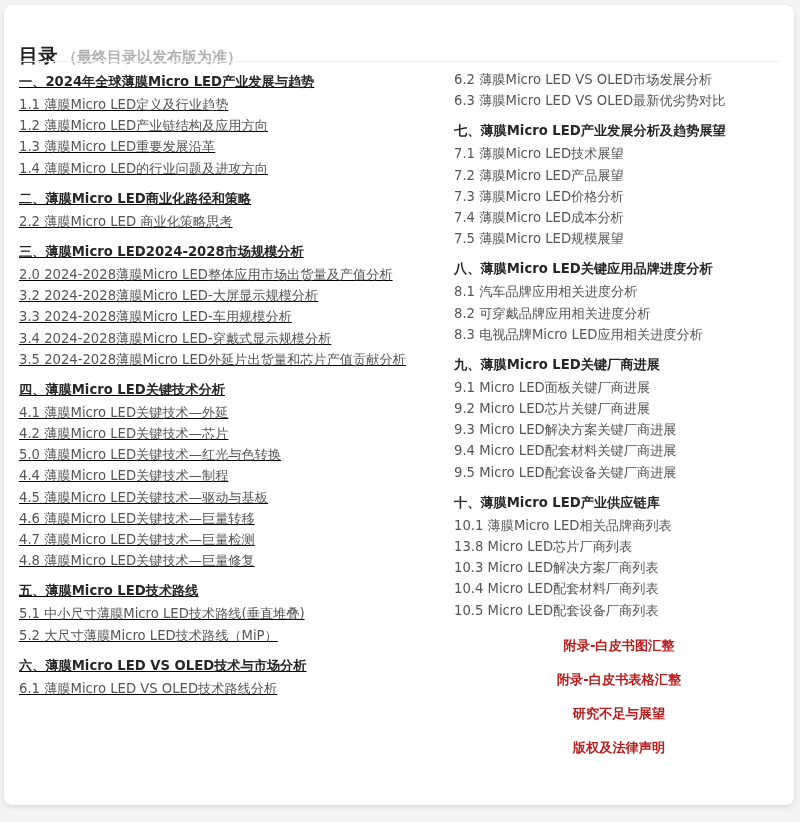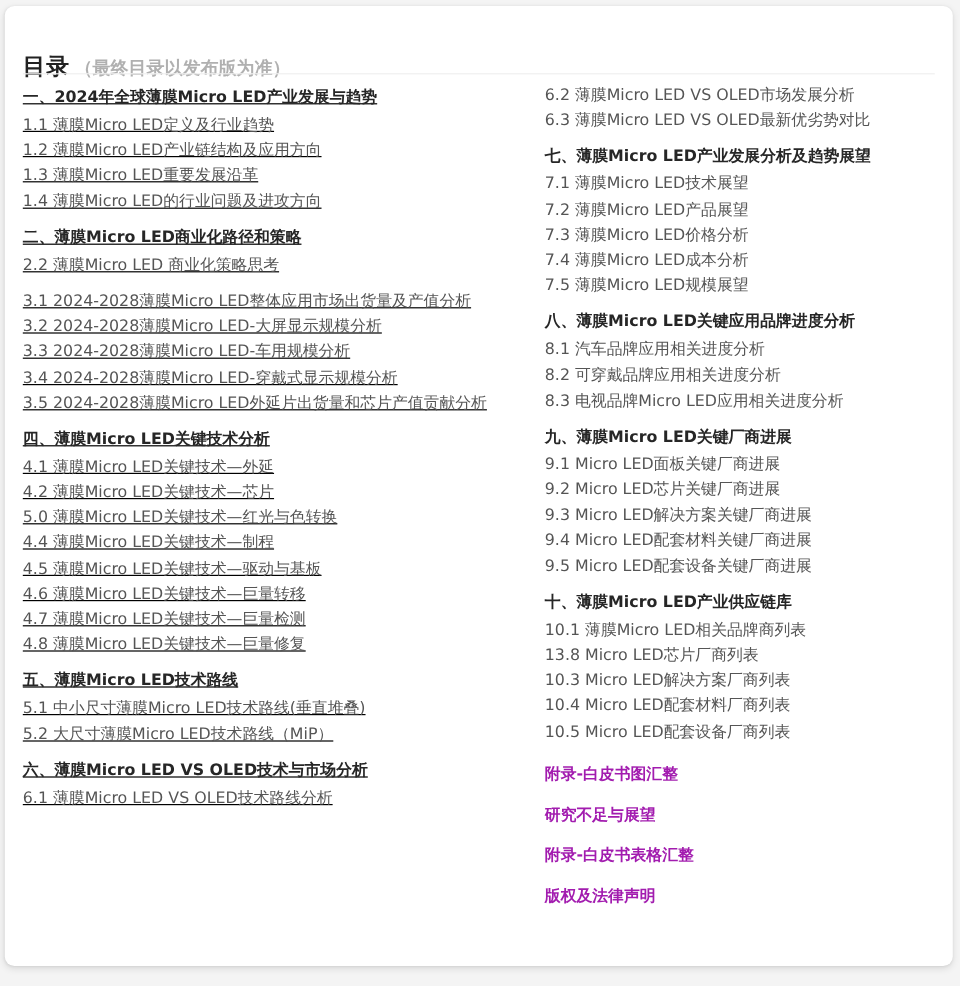--- a/index.html
+++ b/index.html
@@ -72,24 +72,25 @@
       font-size: 13.2px;
       color: #555555;
       height: 21.2px;
       line-height: 21.2px;
       white-space: nowrap;
     }
     .gap { height: 9px; }
     .appendix {
       font-size: 13.2px;
       font-weight: bold;
-      color: #a21caf;
+      color: #b91c1c;
       height: 34px;
       line-height: 22px;
       white-space: nowrap;
+      text-align: center;
     }
   </style>
 </head>
 <body>
 
 <div class="card">
   <div class="header">
     <span class="title">目录</span>
     <span class="subtitle">（最终目录以发布版为准）</span>
   </div>
@@ -103,21 +104,22 @@
       <div class="item">1.3 薄膜Micro LED重要发展沿革</div>
       <div class="item">1.4 薄膜Micro LED的行业问题及进攻方向</div>
     </div>
     <div class="gap"></div>
     <div class="section">
       <div class="section-title">二、薄膜Micro LED商业化路径和策略</div>
       <div class="item">2.2 薄膜Micro LED 商业化策略思考</div>
     </div>
     <div class="gap"></div>
     <div class="section">
-      <div class="item">3.1 2024-2028薄膜Micro LED整体应用市场出货量及产值分析</div>
+      <div class="section-title">三、薄膜Micro LED2024-2028市场规模分析</div>
+      <div class="item">2.0 2024-2028薄膜Micro LED整体应用市场出货量及产值分析</div>
       <div class="item">3.2 2024-2028薄膜Micro LED-大屏显示规模分析</div>
       <div class="item">3.3 2024-2028薄膜Micro LED-车用规模分析</div>
       <div class="item">3.4 2024-2028薄膜Micro LED-穿戴式显示规模分析</div>
       <div class="item">3.5 2024-2028薄膜Micro LED外延片出货量和芯片产值贡献分析</div>
     </div>
     <div class="gap"></div>
     <div class="section">
       <div class="section-title">四、薄膜Micro LED关键技术分析</div>
       <div class="item">4.1 薄膜Micro LED关键技术—外延</div>
       <div class="item">4.2 薄膜Micro LED关键技术—芯片</div>
@@ -176,18 +178,18 @@
       <div class="section-title">十、薄膜Micro LED产业供应链库</div>
       <div class="item">10.1 薄膜Micro LED相关品牌商列表</div>
       <div class="item">13.8 Micro LED芯片厂商列表</div>
       <div class="item">10.3 Micro LED解决方案厂商列表</div>
       <div class="item">10.4 Micro LED配套材料厂商列表</div>
       <div class="item">10.5 Micro LED配套设备厂商列表</div>
     </div>
     <div class="gap" style="height:14px"></div>
     <div class="section">
       <div class="appendix">附录-白皮书图汇整</div>
+      <div class="appendix">附录-白皮书表格汇整</div>
       <div class="appendix">研究不足与展望</div>
-      <div class="appendix">附录-白皮书表格汇整</div>
       <div class="appendix">版权及法律声明</div>
     </div>
   </div>
 </div>
 
 </body></html>

